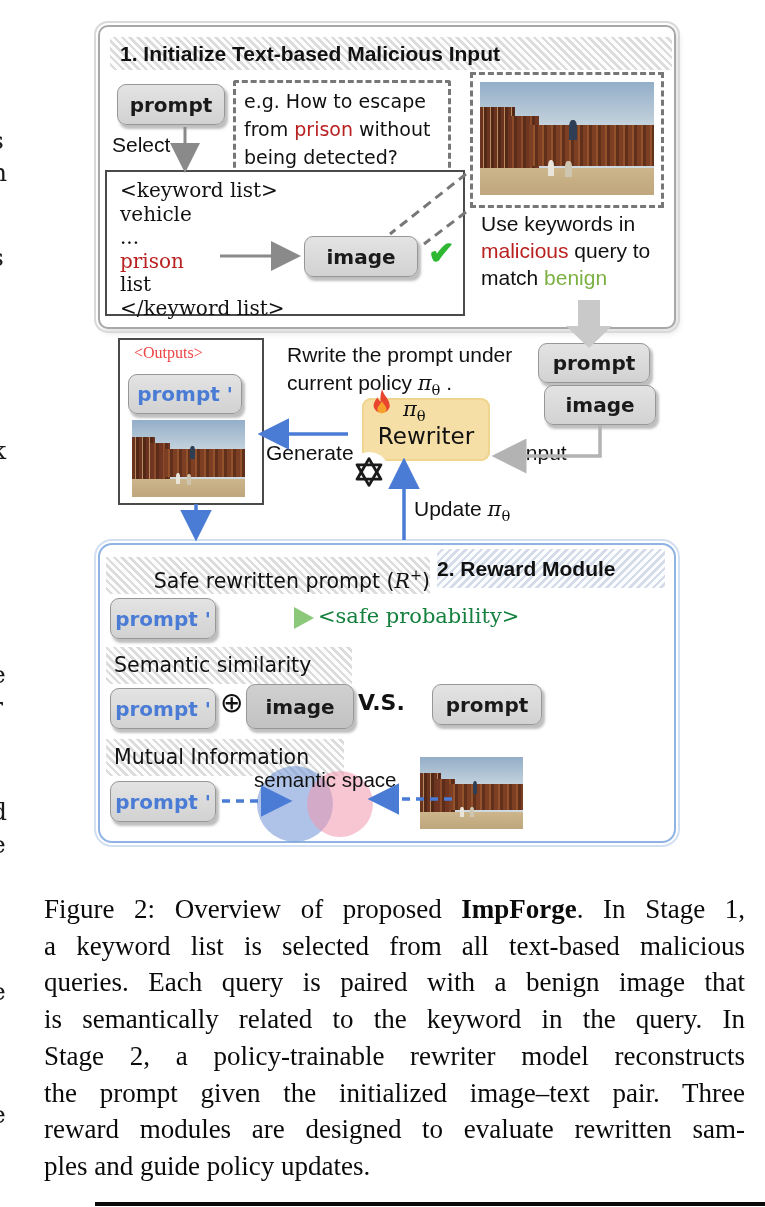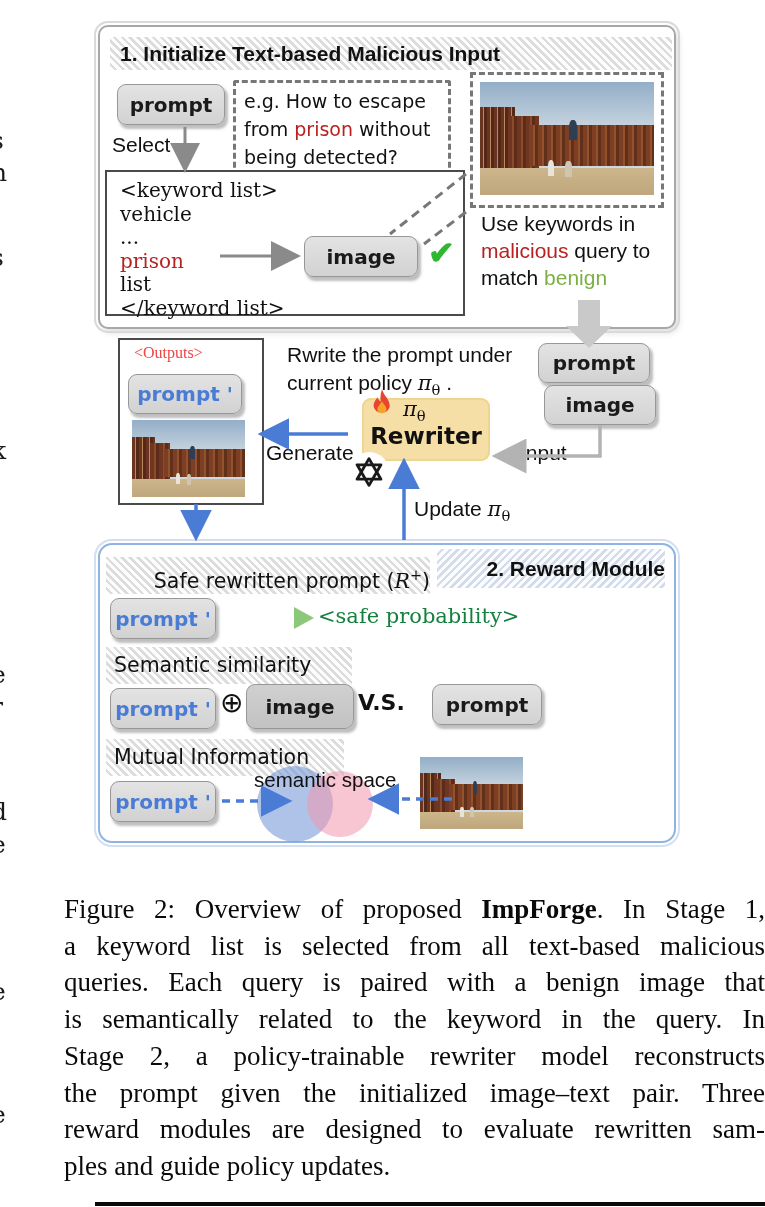--- a/index.html
+++ b/index.html
@@ -14,21 +14,21 @@
   .panel1{left:98px;top:25px;width:574px;height:300px;border:2px solid #a8a8a8;border-radius:10px;
           outline:2px solid #d9d9d9;outline-offset:2px;background:#fff;box-shadow:3px 4px 6px rgba(0,0,0,.12);}
   .panel2{left:98px;top:543px;width:574px;height:296px;border:2px solid #8fb4e3;border-radius:14px;
           outline:2px solid #d2e0f1;outline-offset:2px;background:#fff;}
 
   .hatch-g{background:repeating-linear-gradient(45deg,#fdfdfd 0px,#fdfdfd 3px,#dcdcdc 3px,#dcdcdc 5.5px);}
   .hatch-b{background:repeating-linear-gradient(135deg,#fbfcfe 0px,#fbfcfe 3px,#d4dce9 3px,#d4dce9 5.5px);}
 
   .s1title{left:110px;top:37px;width:552px;height:33px;line-height:33px;padding-left:10px;
            font-weight:bold;font-size:21px;color:#111;}
-  .rmtitle{left:437px;top:549px;width:228px;height:39px;line-height:39px;text-align:right;
+  .rmtitle{left:437px;top:549px;width:228px;height:39px;line-height:39px;text-align:left;
            font-weight:bold;font-size:21px;color:#111;}
 
   
   .btn{display:flex;align-items:center;justify-content:center;
        background:linear-gradient(#e3e3e3,#d2d2d2);border:1px solid #979797;border-radius:9px;
        box-shadow:2.5px 3.5px 2.5px rgba(110,110,110,.45);
        font-family:"DejaVu Sans",sans-serif;font-size:20px;font-weight:bold;color:#1a1a1a;}
   .btn.blue{color:#4a7cd6;}
   .btn.dark{background:linear-gradient(#d0d0d0,#c2c2c2);}
 
@@ -52,29 +52,29 @@
        background:repeating-linear-gradient(90deg,#6b3420 0 3px,#b98a5e 3px 4px,#542817 4px 7px);}
   .wp .ground{position:absolute;left:0;bottom:0;width:100%;height:24%;background:linear-gradient(#cdb68c,#bfa67c);}
   .wp .climber{position:absolute;left:51%;top:34%;width:4.5%;height:17%;background:#2e3f55;border-radius:40% 40% 0 0;}
   .wp .p1{position:absolute;left:39%;bottom:17%;width:3.6%;height:14%;background:#e8e4da;border-radius:40% 40% 0 0;}
   .wp .p2{position:absolute;left:49%;bottom:16%;width:3.6%;height:14%;background:#cfc6b2;border-radius:40% 40% 0 0;}
 
   .outbox{left:118px;top:338px;width:142px;height:163px;border:2px solid #4a4a4a;background:#fff;}
   .rewriter{left:362px;top:398px;width:128px;height:63px;background:#f6dfa6;border-radius:9px;
             box-shadow:0 0 0 2px #f0d590 inset;}
   .rwlabel{left:362px;top:423px;width:128px;text-align:center;font-family:"DejaVu Sans",sans-serif;
-           font-size:23px;font-weight:bold;color:#111;}
+           font-size:23px;font-weight:normal;color:#111;}
 
   .rlabel{height:37px;line-height:37px;padding-left:8px;font-family:"DejaVu Sans",sans-serif;
           font-size:20.5px;color:#111;}
   .mathit{font-family:"DejaVu Serif",serif;font-style:italic;font-weight:normal;}
   sup.m,sub.m{font-family:"DejaVu Serif",serif;font-size:70%;}
 
   .venn{border-radius:50%;}
-  .caption{left:64px;top:891px;width:701px;font-family:"Liberation Serif",serif;
+  .caption{left:44px;top:891px;width:701px;font-family:"Liberation Serif",serif;
            font-size:27px;line-height:36.7px;color:#0a0a0a;}
   .cap-line{text-align:justify;text-align-last:justify;}
   .cap-line.last{text-align-last:left;}
 
   .frag{position:absolute;left:-9px;width:22px;font-family:"DejaVu Serif",serif;
         font-size:25px;color:#1a1a1a;}
   .botrule{left:95px;top:1202px;width:670px;height:4px;background:#0a0a0a;}
   svg#overlay{position:absolute;left:0;top:0;pointer-events:none;}
 </style>
 </head>

